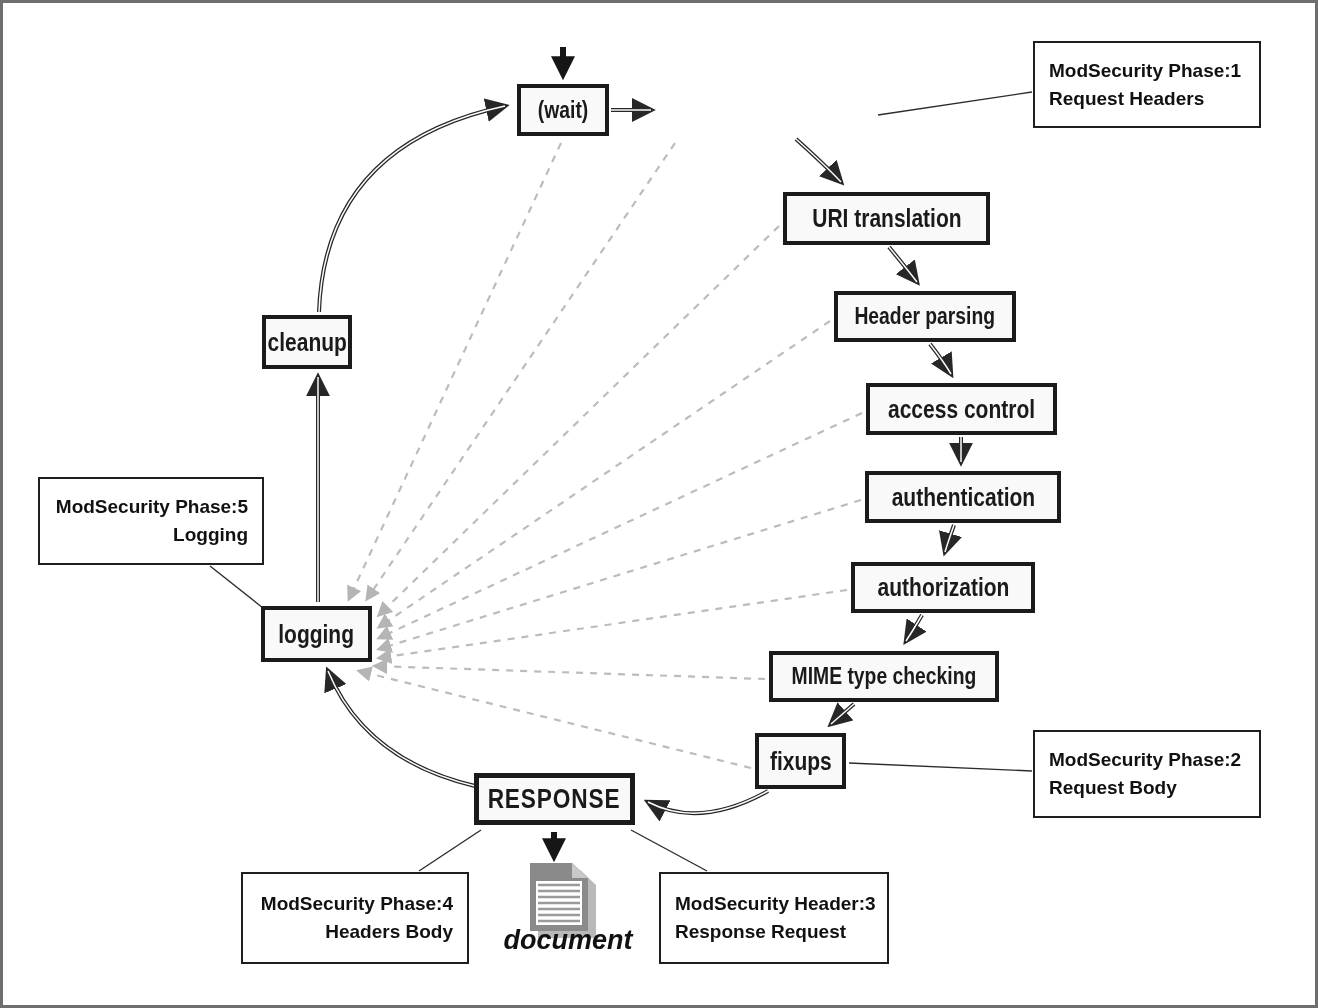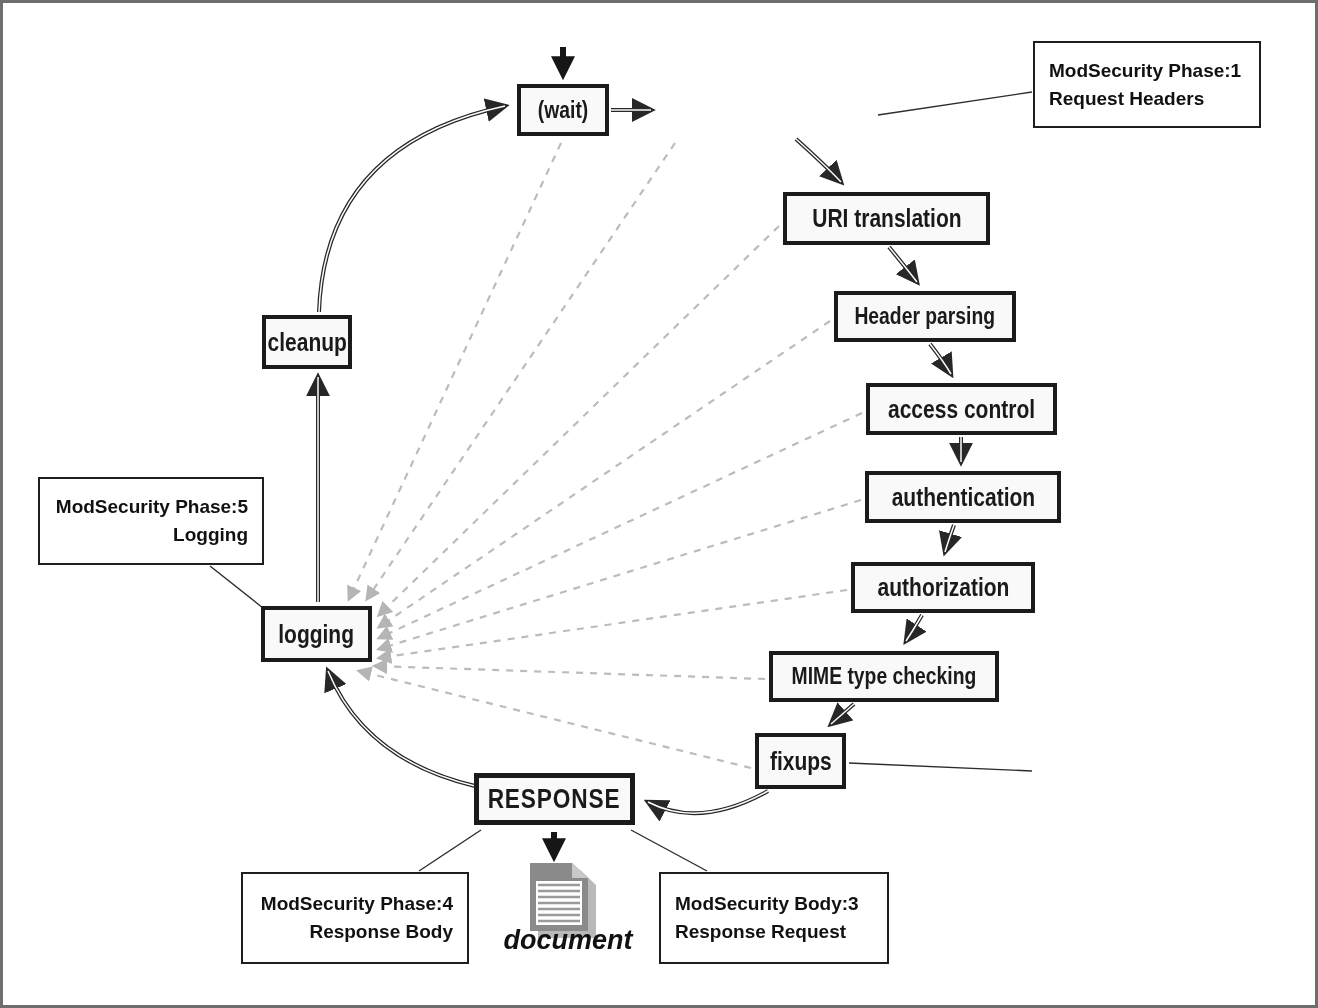--- a/index.html
+++ b/index.html
@@ -177,29 +177,33 @@
 
   <div class="node" style="left:259px;top:312px;width:90px;height:54px;">
     <span class="lbl">cleanup</span>
   </div>
 
   <div class="ann" style="left:1030px;top:38px;width:228px;height:87px;">
     <div>ModSecurity Phase:1</div>
     <div>Request Headers</div>
   </div>
 
+  <div class="ann" style="left:1030px;top:727px;width:228px;height:88px;">
+    <div>ModSecurity Phase:2</div>
+    <div>Request Body</div>
+  </div>
 
   <div class="ann" style="left:656px;top:869px;width:230px;height:92px;">
-    <div>ModSecurity Body:3</div>
+    <div>ModSecurity Header:3</div>
     <div>Response Request</div>
   </div>
 
   <div class="ann right" style="left:238px;top:869px;width:228px;height:92px;">
     <div>ModSecurity Phase:4</div>
-    <div>Response Body</div>
+    <div>Headers Body</div>
   </div>
 
   <div class="ann right" style="left:35px;top:474px;width:226px;height:88px;">
     <div>ModSecurity Phase:5</div>
     <div>Logging</div>
   </div>
 
   <svg id="doc-icon" width="92" height="86" viewBox="0 0 92 86">
     <path d="M17,9 h42 l16,15 v53 h-58 z" fill="#b9b9b9"></path>
     <path d="M9,2 h42 l16,15 v53 h-58 z" fill="#8a8a8a"></path>

